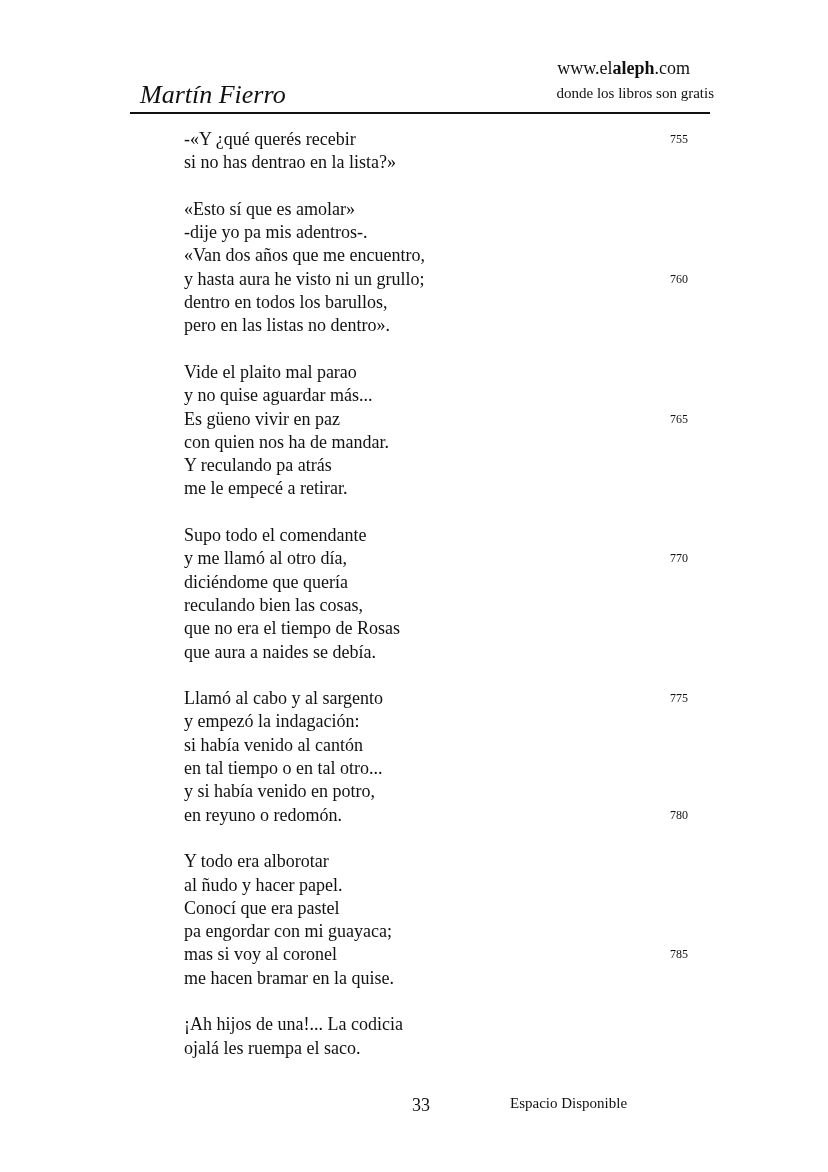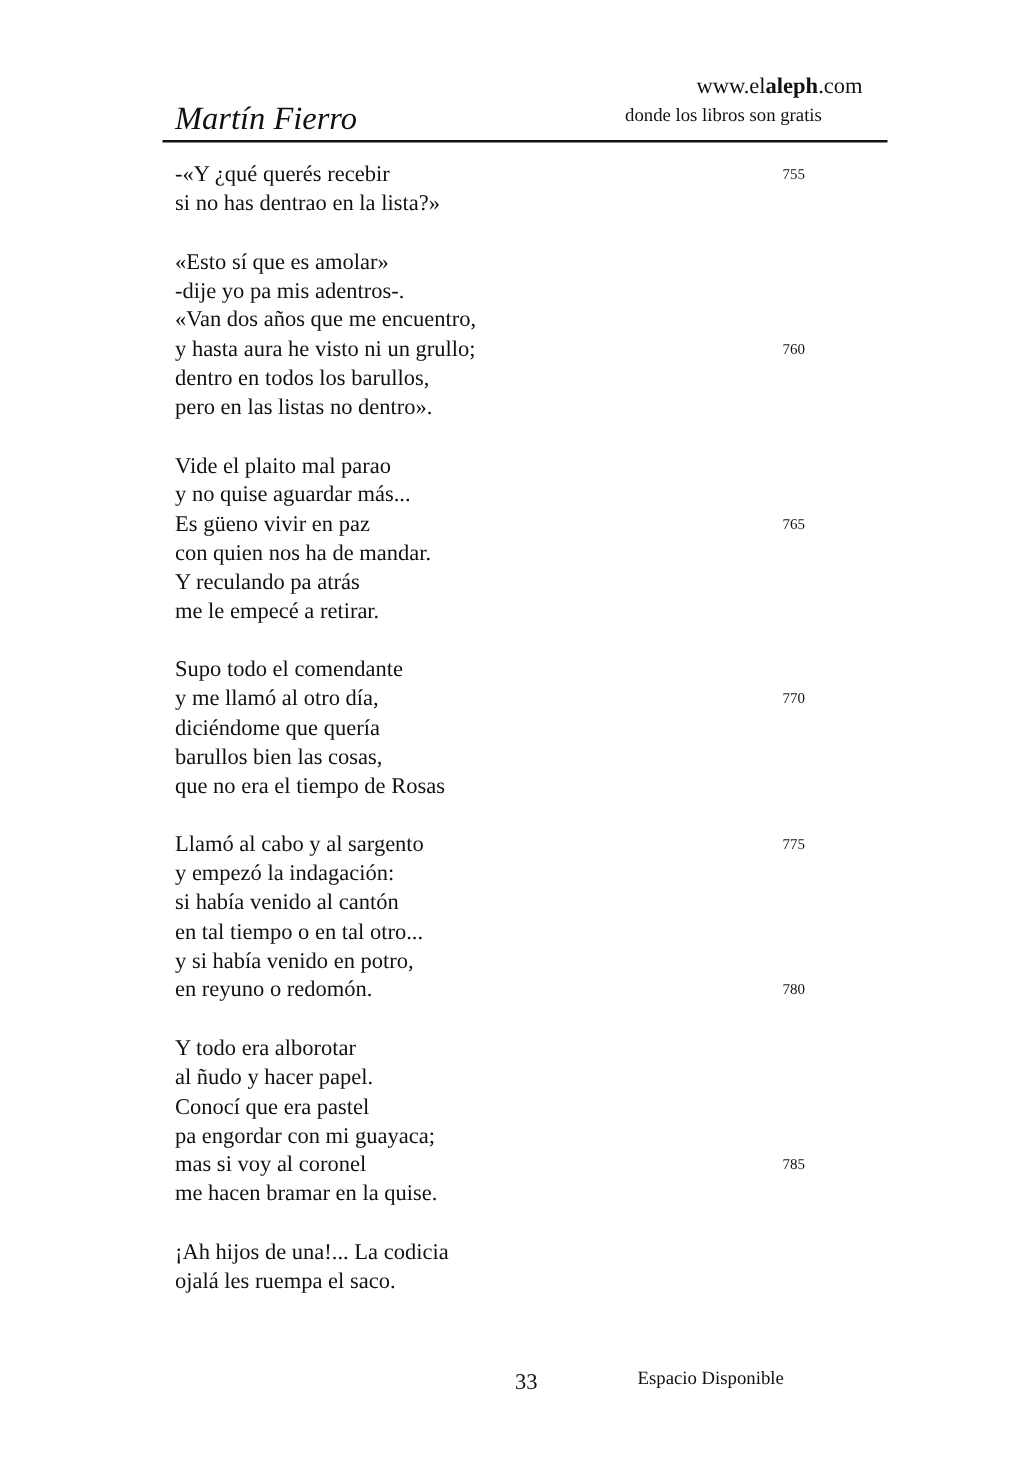--- a/index.html
+++ b/index.html
@@ -1,25 +1,25 @@
 <!DOCTYPE html>
 <html><head>
 <meta charset="utf-8">
 <style>
   html, body { margin:0; padding:0; background:#ffffff; }
   body { width:828px; height:1172px; position:relative; overflow:hidden;
          font-family:"Liberation Serif", "DejaVu Serif", serif; color:#111; }
   .hdr-title { position:absolute; left:140px; top:80px; font-size:26px; font-style:italic; }
   .hdr-url { position:absolute; left:510px; width:180px; text-align:right; top:58px; font-size:18px; }
   .hdr-url b { font-weight:bold; }
-  .hdr-tag { position:absolute; left:500px; width:200px; text-align:left; top:85px; font-size:15px; }
+  .hdr-tag { position:absolute; left:514px; width:200px; text-align:right; top:85px; font-size:15px; }
   .rule { position:absolute; left:130px; top:112px; width:580px; height:2px; background:#111; }
   .verses { position:absolute; left:140px; top:128px; width:540px; }
   .stanza { margin:0 0 23.3px 0; }
-  .line { position:relative; height:23.3px; line-height:23.3px; font-size:18px; white-space:nowrap; }
+  .line { position:relative; height:23.3px; line-height:23.3px; font-size:18px; white-space:nowrap;margin-left:44px; }
   .num { position:absolute; left:486px; top:0; font-size:12px; }
   .footer-page { position:absolute; left:412px; top:1095px; font-size:18px; }
   .footer-note { position:absolute; left:510px; top:1095px; font-size:15px; }
 </style>
 </head>
 <body>
 
 <div>
   <div class="hdr-title">Martín Fierro</div>
   <div class="hdr-url"><span>www.el</span><b>aleph</b><span>.com</span></div>
@@ -45,22 +45,23 @@
       <div class="line"><span>y no quise aguardar más...</span></div>
       <div class="line"><span>Es güeno vivir en paz</span><span class="num">765</span></div>
       <div class="line"><span>con quien nos ha de mandar.</span></div>
       <div class="line"><span>Y reculando pa atrás</span></div>
       <div class="line"><span>me le empecé a retirar.</span></div>
     </div>
     <div class="stanza">
       <div class="line"><span>Supo todo el comendante</span></div>
       <div class="line"><span>y me llamó al otro día,</span><span class="num">770</span></div>
       <div class="line"><span>diciéndome que quería</span></div>
-      <div class="line"><span>barullos bien las cosas,</span></div>
+      <div class="line"><span>reculando bien las cosas,</span></div>
       <div class="line"><span>que no era el tiempo de Rosas</span></div>
+      <div class="line"><span>que aura a naides se debía.</span></div>
     </div>
     <div class="stanza">
       <div class="line"><span>Llamó al cabo y al sargento</span><span class="num">775</span></div>
       <div class="line"><span>y empezó la indagación:</span></div>
       <div class="line"><span>si había venido al cantón</span></div>
       <div class="line"><span>en tal tiempo o en tal otro...</span></div>
       <div class="line"><span>y si había venido en potro,</span></div>
       <div class="line"><span>en reyuno o redomón.</span><span class="num">780</span></div>
     </div>
     <div class="stanza">

